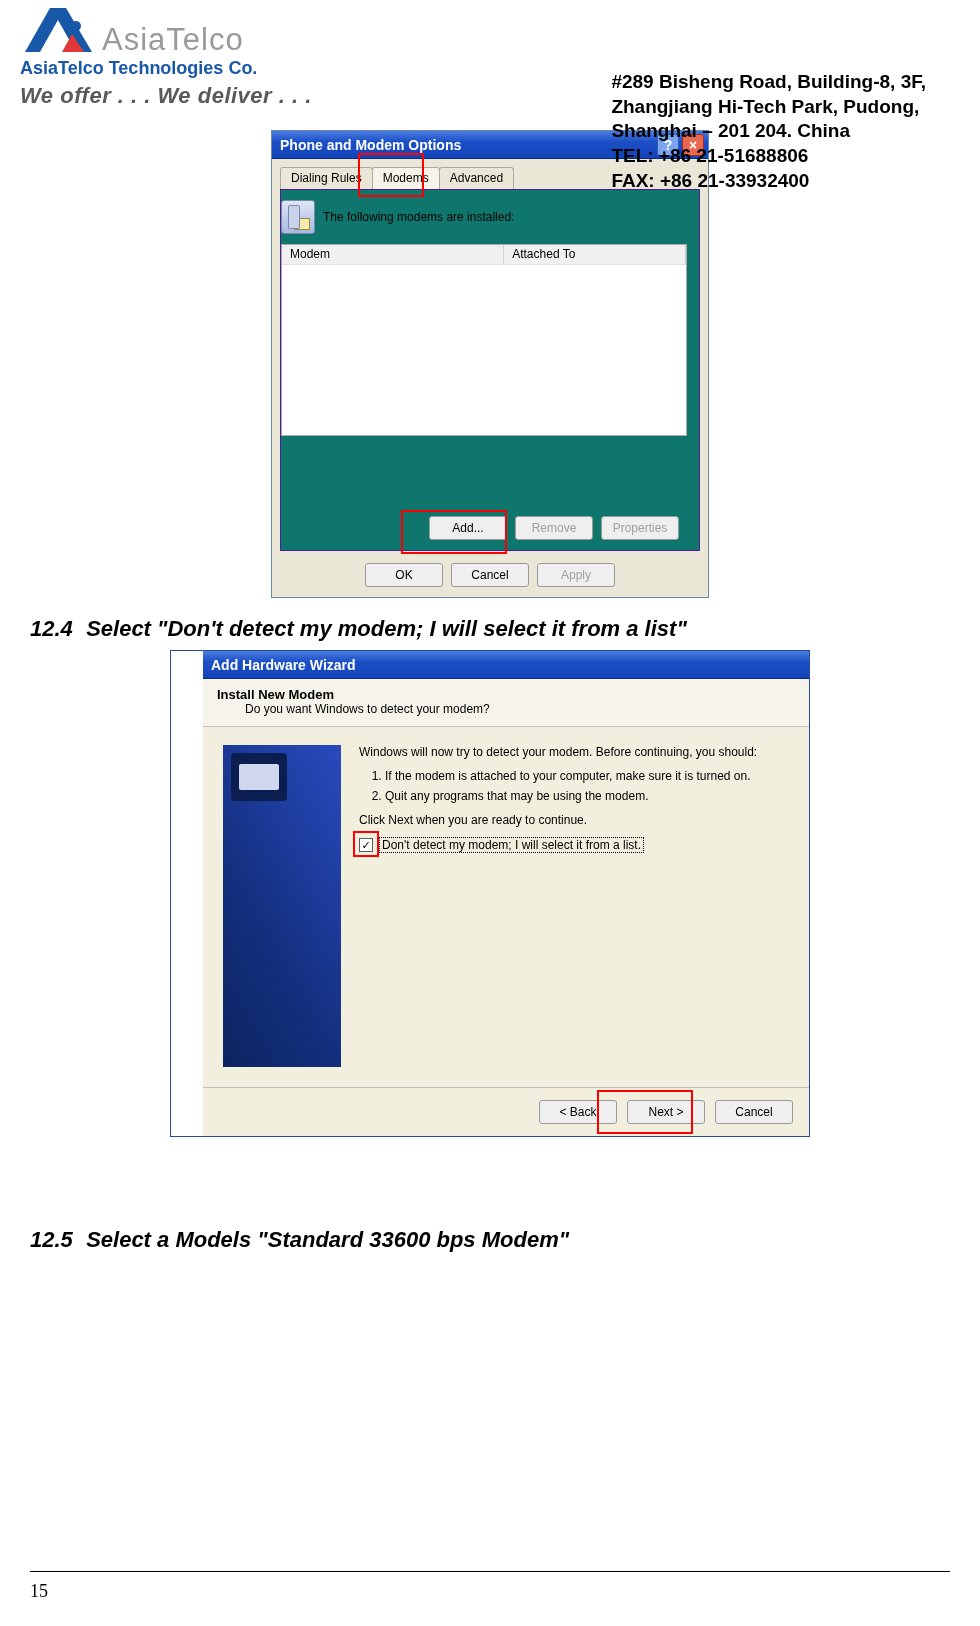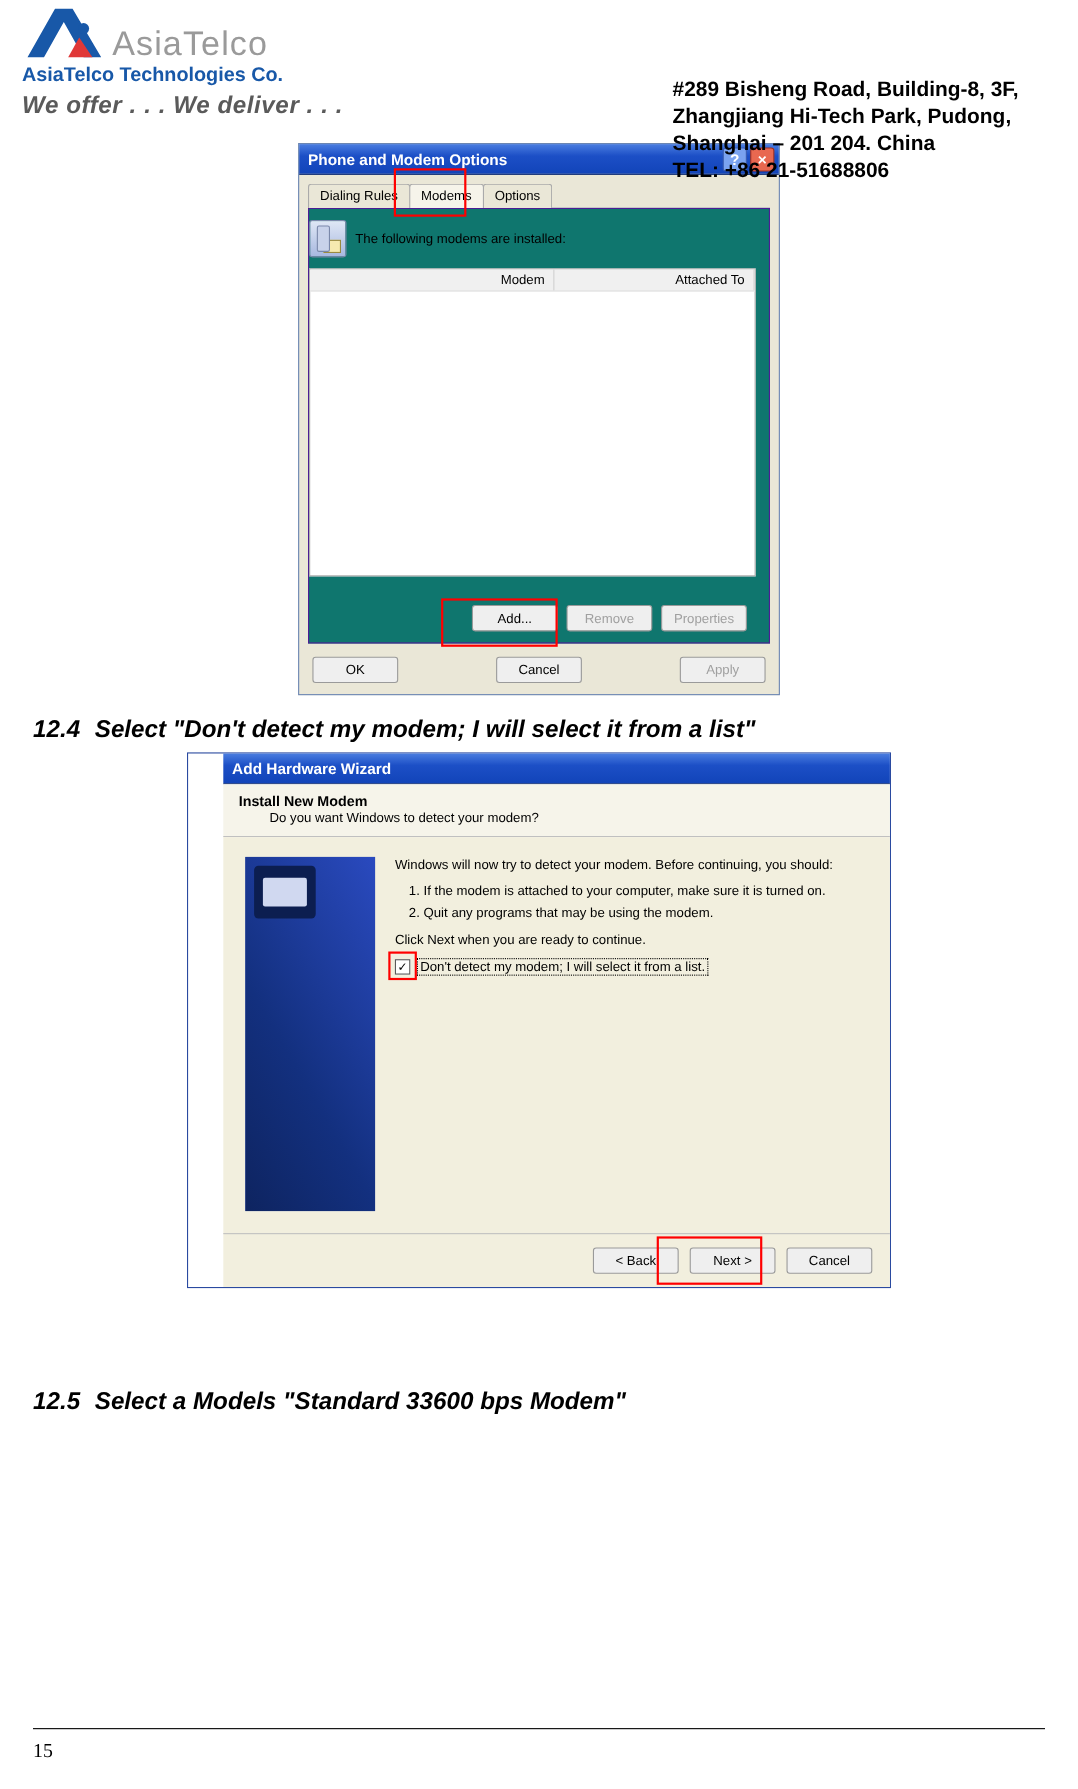--- a/index.html
+++ b/index.html
@@ -93,21 +93,21 @@
   .phone-icon::after{
     content:""; position:absolute; left:6px; top:4px; width:10px;height:22px;
     background:#c8d2ea; border:1px solid #7a88aa; border-radius:2px;
   }
   .phone-icon::before{
     content:""; position:absolute; right:4px; bottom:3px; width:14px;height:10px;
     background:#f6eab0; border:1px solid #9a8a40;
   }
   .listhdr {
     border:1px solid #a8a8a8; background:#fff;
-    height: 280px; width:100%;text-align:right;
+    height: 192px; width:100%;
   }
   .lh-row{
     display:flex; height:20px; border-bottom:1px solid #e0e0e0;
     background:#f0f0f0;
   }
   .lh-cell{
     padding:2px 8px; border-right:1px solid #d0d0d0;
   }
   .lh-modem{ flex:0 0 55%; }
   .lh-att  { flex:1; }
@@ -121,21 +121,21 @@
     border-radius:3px; font-size:12px;
     display:flex; align-items:center; justify-content:center;
   }
   .btn.disabled{ color:#a0a0a0;}
   .add-redbox{
     position:absolute; border:2px solid #f00;
     width:106px; height:44px; right:192px; bottom:-4px;
   }
   
   .dlg1-foot{
-    display:flex; justify-content:space-between; gap:8px;
+    display:flex; justify-content:center; gap:8px;
     padding: 4px 12px 10px 12px;
   }
   
   .dlg2{
     width:640px; margin: 6px auto 0 auto;
     border:1px solid #2a4aa0;
     font-family: Tahoma, Arial, sans-serif;
     font-size:12px;
     padding-left:32px;
   }
@@ -223,34 +223,35 @@
       <span class="logo-asia">AsiaTelco</span>
     </div>
     <div class="logo-sub">AsiaTelco Technologies Co.</div>
     <div class="tagline">We offer . . . We deliver . . .</div>
   </div>
   <div class="addr">
     <div>#289 Bisheng Road, Building-8, 3F,</div>
     <div>Zhangjiang Hi-Tech Park, Pudong,</div>
     <div>Shanghai – 201 204. China</div>
     <div>TEL: +86 21-51688806</div>
+    <div>FAX: +86 21-33932400</div>
   </div>
 </div>
 
 <div class="dlg1">
   <div class="titlebar">
     <span>Phone and Modem Options</span>
     <span class="spacer"></span>
     <span class="tb-btn tb-help">?</span>
     <span class="tb-btn tb-close">×</span>
   </div>
   <div class="tabs-row">
     <div class="tab">Dialing Rules</div>
     <div class="tab active">Modems</div>
-    <div class="tab">Options</div>
+    <div class="tab">Advanced</div>
     <div class="tab-redbox"></div>
   </div>
   <div class="tabpane">
     <div class="modems-row">
       <span class="phone-icon"></span>
       <span class="modems-label">The following modems are  installed:</span>
     </div>
     <div class="listhdr">
       <div class="lh-row">
         <div class="lh-cell lh-modem">Modem</div>

